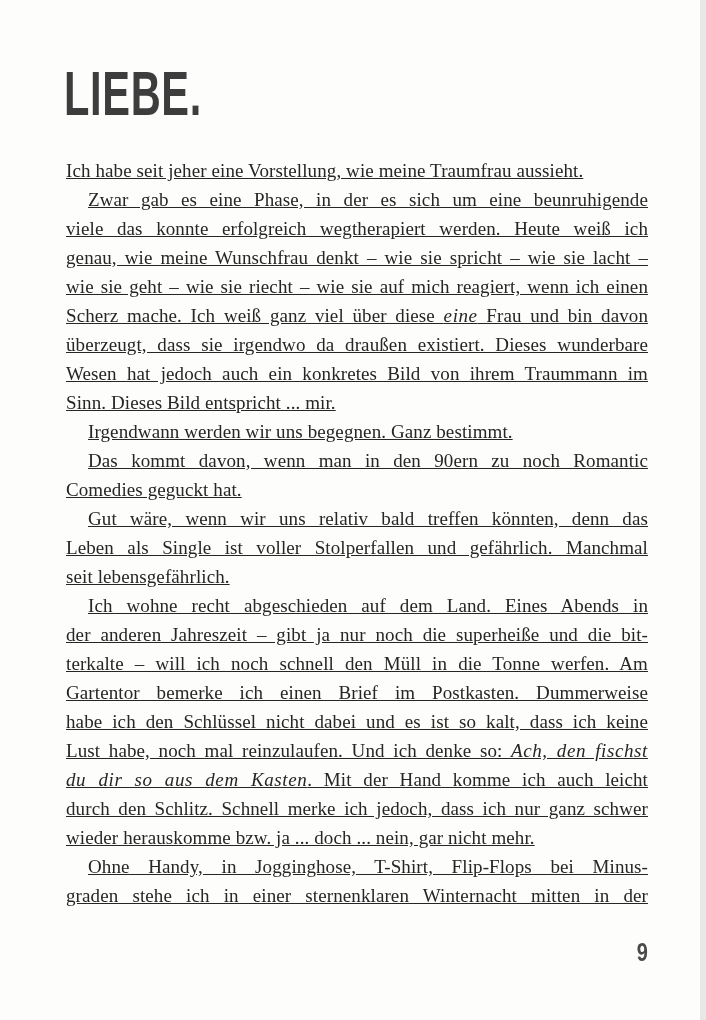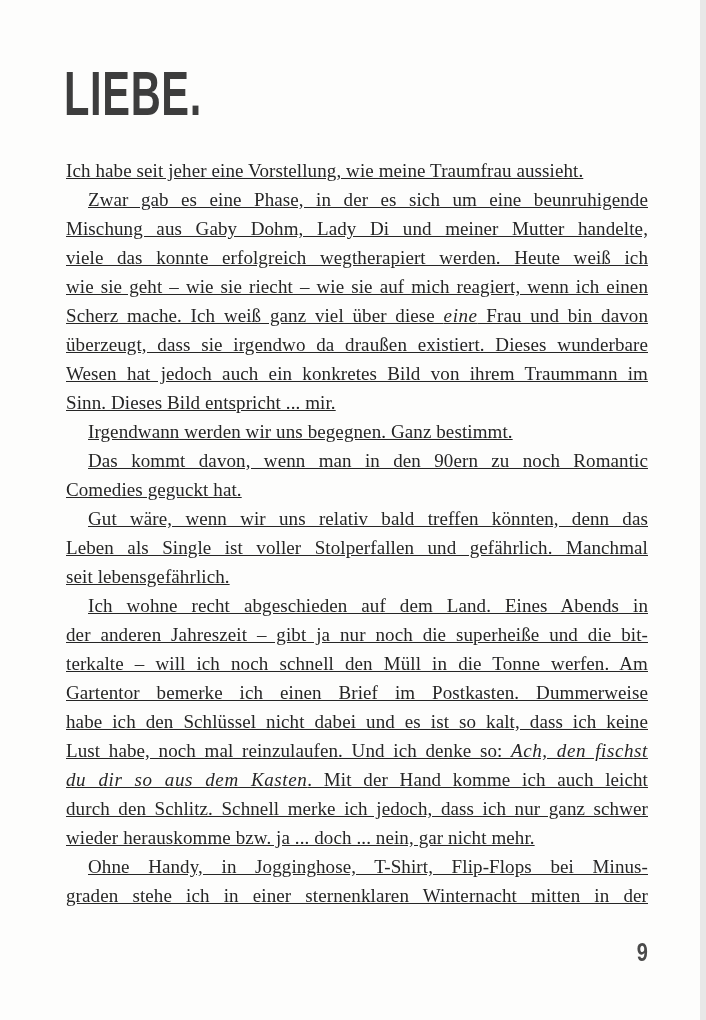--- a/index.html
+++ b/index.html
@@ -72,22 +72,22 @@
 </style>
 </head>
 <body>
 
 <div class="page">
   <h1 class="chapter-title">LIEBE.</h1>
 
   <main class="page-body">
       <div class="line"><span>Ich habe seit jeher eine Vorstellung, wie meine Traumfrau aussieht.</span></div>
       <div class="line just indent"><span>Zwar gab es eine Phase, in der es sich um eine beunruhigende</span></div>
-      <div class="line just"><span>Mischung aus Gaby Dohm, Lady Di und meiner Mutter handelte,</span></div>
       <div class="line just"><span>viele das konnte erfolgreich wegtherapiert werden. Heute weiß ich</span></div>
+      <div class="line just"><span>genau, wie meine Wunschfrau denkt – wie sie spricht – wie sie lacht –</span></div>
       <div class="line just"><span>wie sie geht – wie sie riecht – wie sie auf mich reagiert, wenn ich einen</span></div>
       <div class="line just"><span>Scherz mache. Ich weiß ganz viel über diese </span><i>eine</i><span> Frau und bin davon</span></div>
       <div class="line just"><span>überzeugt, dass sie irgendwo da draußen existiert. Dieses wunderbare</span></div>
       <div class="line just"><span>Wesen hat jedoch auch ein konkretes Bild von ihrem Traummann im</span></div>
       <div class="line"><span>Sinn. Dieses Bild entspricht ... mir.</span></div>
       <div class="line indent"><span>Irgendwann werden wir uns begegnen. Ganz bestimmt.</span></div>
       <div class="line just indent"><span>Das kommt davon, wenn man in den 90ern zu noch Romantic</span></div>
       <div class="line"><span>Comedies geguckt hat.</span></div>
       <div class="line just indent"><span>Gut wäre, wenn wir uns relativ bald treffen könnten, denn das</span></div>
       <div class="line just"><span>Leben als Single ist voller Stolperfallen und gefährlich. Manchmal</span></div>

